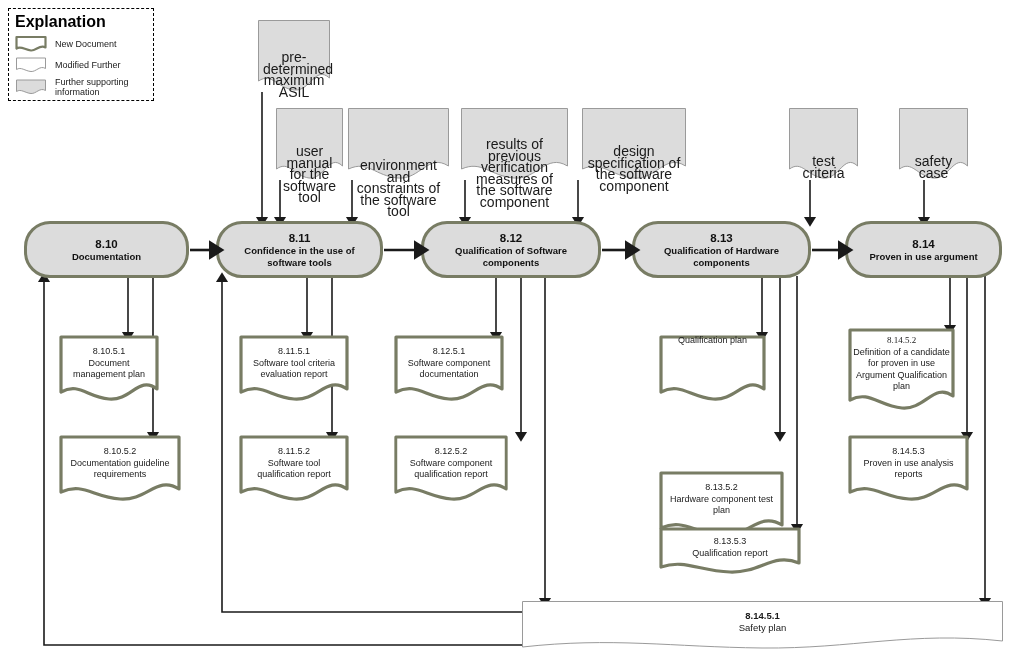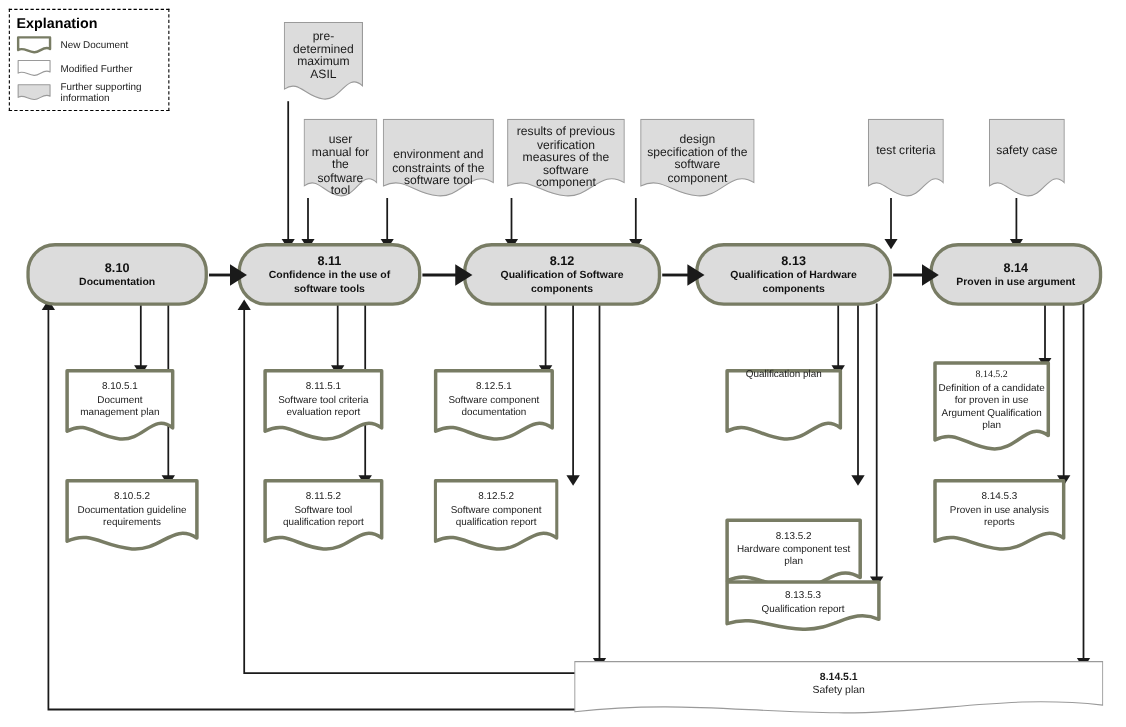--- a/index.html
+++ b/index.html
@@ -3,40 +3,40 @@
 <meta charset="utf-8">
 <style>
   html,body{margin:0;padding:0;background:#ffffff;}
   body{font-family:"Liberation Sans",sans-serif;}
   #stage{position:relative;width:1024px;height:661px;overflow:hidden;background:#fff;}
   #wires{position:absolute;left:0;top:0;width:1024px;height:661px;pointer-events:none;}
 
   
   #legend{position:absolute;left:8px;top:8px;width:146px;height:93px;
           border:1px dashed #000;box-sizing:border-box;padding:4px 5px;}
-  #legend .ltitle{font-size:13px;font-weight:bold;color:#000;margin:0 0 4px 1px;}
+  #legend .ltitle{font-size:16px;font-weight:bold;color:#000;margin:0 0 4px 1px;}
   #legend .lrow{display:flex;align-items:center;margin-bottom:3px;}
   #legend .lsym{width:34px;height:18px;flex:0 0 34px;margin-right:7px;}
   #legend .ltext{font-size:9px;color:#1a1a1a;line-height:10px;}
 
   
   .doc{position:absolute;box-sizing:border-box;}
   .doc svg{position:absolute;left:0;top:0;width:100%;height:100%;}
   .doc .dtxt{position:relative;width:100%;text-align:center;color:#1a1a1a;
              line-height:11.5px;padding:0 5px;box-sizing:border-box;}
 
   
   .proc{position:absolute;box-sizing:border-box;background:#dcdcdc;
         border:3px solid #787c64;border-radius:26px;
         display:flex;flex-direction:column;align-items:center;justify-content:center;
         color:#111;text-align:center;}
   .proc .pnum{font-size:11.5px;font-weight:bold;line-height:14px;}
   .proc .ptitle{font-size:9.5px;font-weight:bold;line-height:11.5px;padding:0 9px;}
 
-  .info .dtxt{font-size:11px;}
+  .info .dtxt{font-size:14px;margin-top:24px;}
   .gdoc .dtxt{font-size:9px;}
   .safety .dtxt{font-size:9.5px;}
 </style>
 </head>
 <body>
 
 <div id="stage">
 
   <div id="legend">
     <div class="ltitle">Explanation</div>

